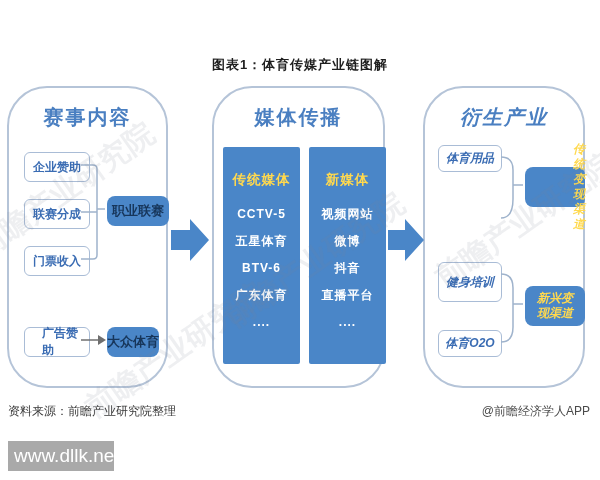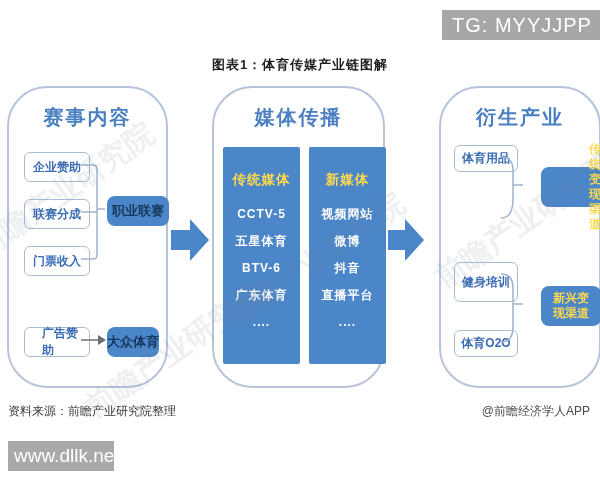--- a/index.html
+++ b/index.html
@@ -17,21 +17,21 @@
   
   .site-badge{position:absolute;top:441px;left:8px;width:100px;height:30px;background:#a9a9a9;
     color:#ffffff;font-size:19px;line-height:30px;padding-left:6px;overflow:hidden;
     white-space:nowrap;z-index:6;}
 
   
   .panel{position:absolute;top:86px;height:302px;background:#ffffff;border:2px solid #b5c4d8;
     border-radius:40px;box-sizing:border-box;z-index:1;}
   .panel-left{left:7px;width:161px;}
   .panel-mid{left:212px;width:173px;}
-  .panel-right{left:439px;width:162px;}
+  .panel-right{left:423px;width:162px;font-style:italic;}
   .panel-header{position:absolute;top:16px;left:0;width:100%;text-align:center;
     font-size:20px;font-weight:bold;color:#4a7fc1;letter-spacing:2px;}
 
   
   .wbox{position:absolute;background:#ffffff;border:1px solid #a9bcd6;border-radius:6px;
     box-sizing:border-box;display:flex;align-items:center;justify-content:center;
     font-size:12px;font-weight:bold;color:#3a6cb3;z-index:2;}
 
   
   .bbox{position:absolute;background:#4a86c8;border-radius:8px;box-sizing:border-box;
@@ -63,21 +63,20 @@
 </head>
 <body>
 
 <div class="canvas">
 
   <span class="wm" style="left:-40px;top:170px;">前瞻产业研究院</span>
   <span class="wm" style="left:70px;top:330px;">前瞻产业研究院</span>
   <span class="wm" style="left:210px;top:240px;">前瞻产业研究院</span>
   <span class="wm" style="left:420px;top:200px;">前瞻产业研究院</span>
 
-  <div class="tg-badge">TG: MYYJJPP</div>
 
   <div class="chart-title">图表1：体育传媒产业链图解</div>
 
   <div class="panel panel-left">
     <div class="panel-header">赛事内容</div>
     <div class="wbox" style="left:15px;top:64px;width:66px;height:30px;">企业赞助</div>
     <div class="wbox" style="left:15px;top:111px;width:66px;height:30px;">联赛分成</div>
     <div class="wbox" style="left:15px;top:158px;width:66px;height:30px;">门票收入</div>
     <div class="bbox" style="left:98px;top:108px;width:62px;height:30px;">职业联赛</div>
     <div class="wbox" style="left:15px;top:239px;width:66px;height:30px;padding-left:17px;">广告赞助</div>

